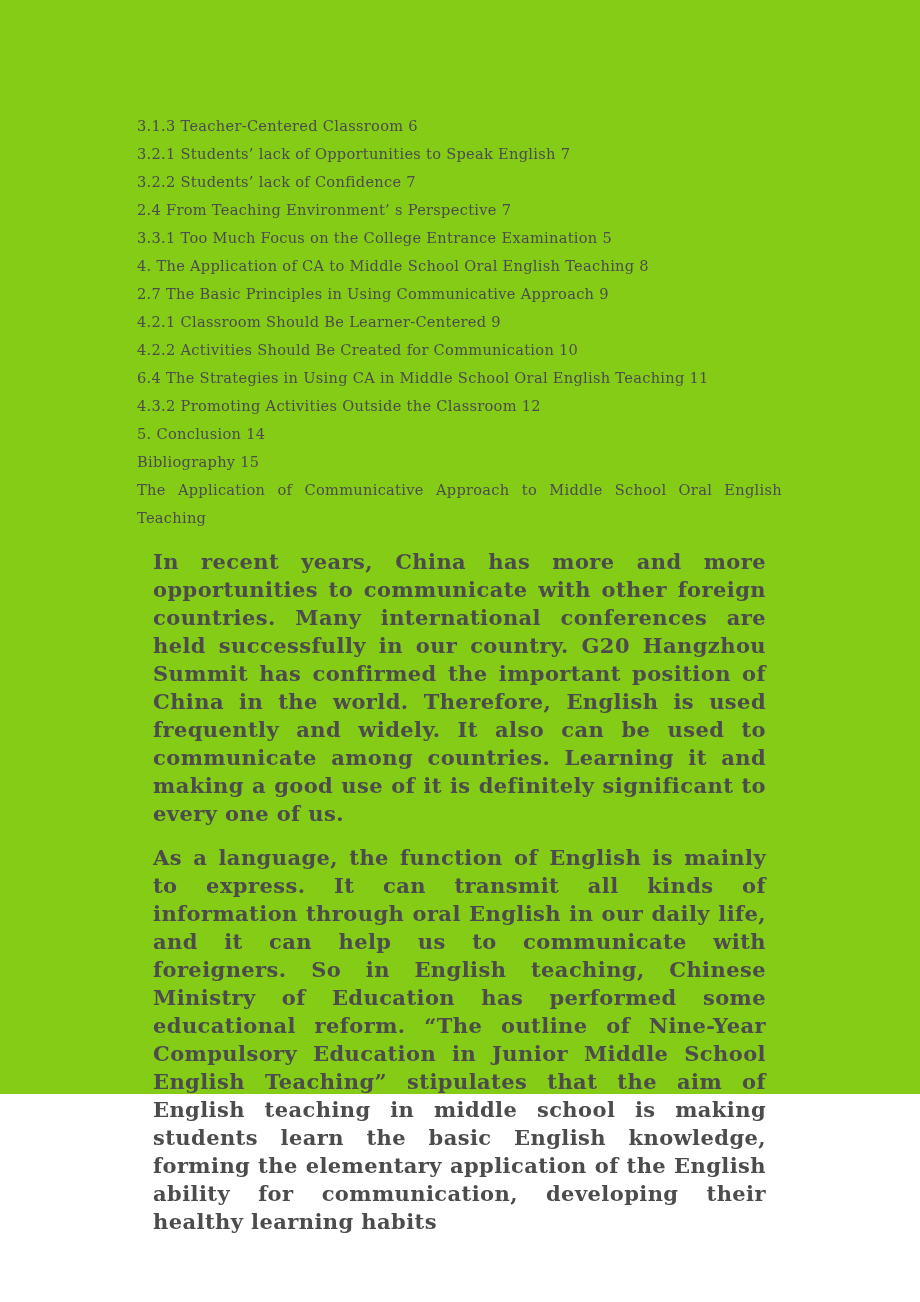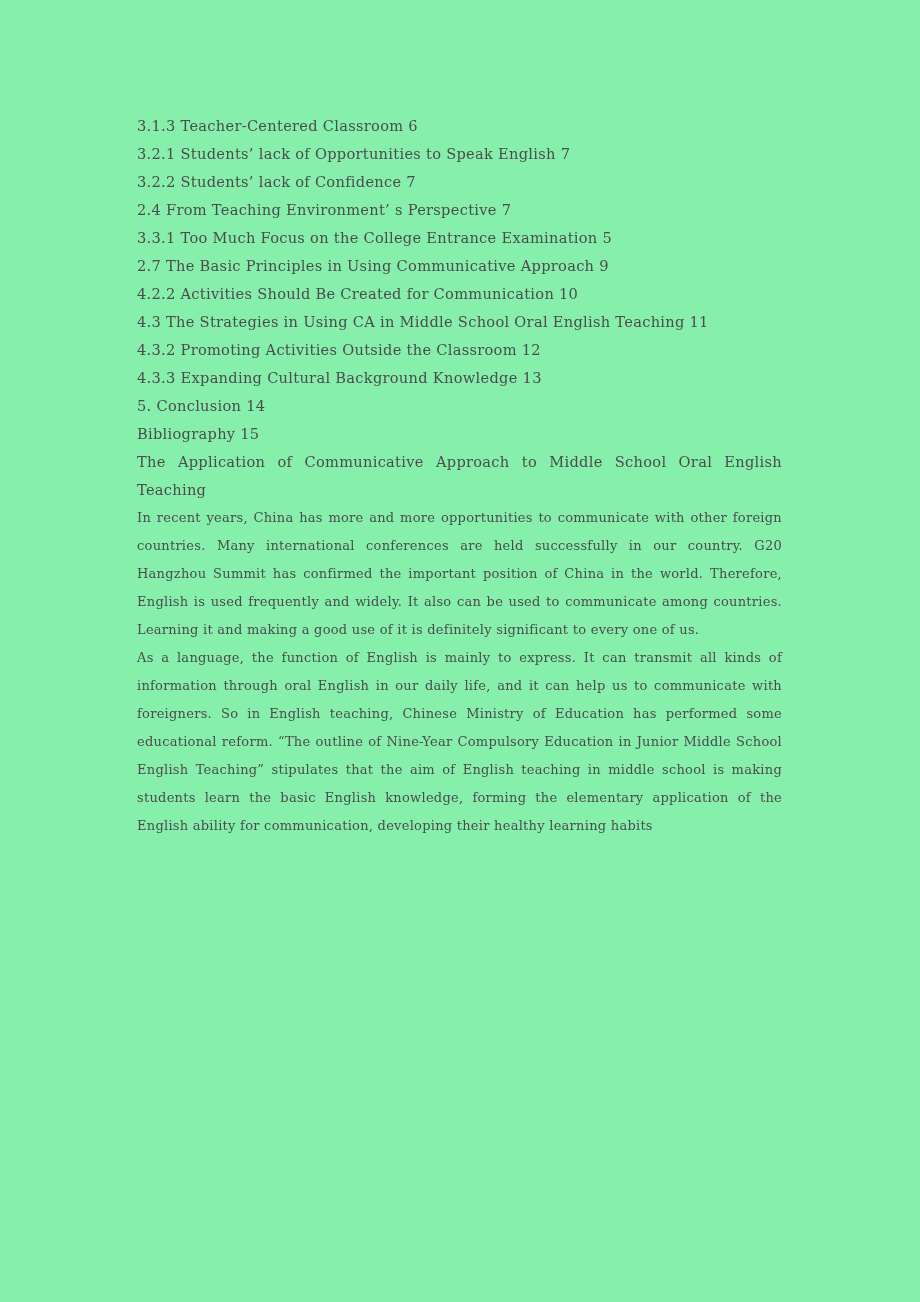--- a/index.html
+++ b/index.html
@@ -9,41 +9,42 @@
   }
   body {
     width: 920px;
     height: 1302px;
     overflow: hidden;
     font-family: "DejaVu Sans Mono", "Liberation Mono", monospace;
   }
   .page {
     position: relative;
     width: 920px;
-    height: 1302px;
-    background: #86efac;
+    height: 1094px;
+    background: #84cc16;
   }
   .text-column {
     position: absolute;
     left: 137px;
     top: 112px;
     width: 645px;
   }
   
   .doc-para {
     font-family: "DejaVu Serif", "Liberation Serif", serif;
-    font-size: 13px;
+    font-size: 21px;
     line-height: 28px;
     color: #4c4c4c;
     letter-spacing: 0.02em;
     text-align: justify;
     text-justify: inter-word;
     white-space: pre-wrap;
-    margin: 0;
+    margin: 16px;
     text-indent: 0;
+    font-weight: bold;
   }
   .toc-entry, .heading-line, .title-line {
     font-family: "DejaVu Serif", "Liberation Serif", serif;
     font-size: 14.6px;
     line-height: 28px;
     color: #4c4c4c;
     letter-spacing: 0.02em;
     white-space: pre-wrap;
     margin: 0;
     text-align: justify;
@@ -57,25 +58,26 @@
 <body>
 
 <div class="page">
   <div class="text-column">
 
     <p class="toc-entry">3.1.3 Teacher-Centered Classroom 6</p>
     <p class="toc-entry">3.2.1 Students’ lack of Opportunities to Speak English 7</p>
     <p class="toc-entry">3.2.2 Students’ lack of Confidence 7</p>
     <p class="toc-entry">2.4 From Teaching Environment’ s Perspective 7</p>
     <p class="toc-entry">3.3.1 Too Much Focus on the College Entrance Examination 5</p>
+    <p class="toc-entry">4. The Application of CA to Middle School Oral English Teaching 8</p>
     <p class="toc-entry">2.7 The Basic Principles in Using Communicative Approach 9</p>
+    <p class="toc-entry">4.2.1 Classroom Should Be Learner-Centered 9</p>
     <p class="toc-entry">4.2.2 Activities Should Be Created for Communication 10</p>
-    <p class="toc-entry wrap-justify">4.3 The Strategies in Using CA in Middle School Oral English Teaching 11</p>
+    <p class="toc-entry wrap-justify">6.4 The Strategies in Using CA in Middle School Oral English Teaching 11</p>
     <p class="toc-entry">4.3.2 Promoting Activities Outside the Classroom 12</p>
-    <p class="toc-entry">4.3.3 Expanding Cultural Background Knowledge 13</p>
     <p class="toc-entry">5. Conclusion 14</p>
     <p class="toc-entry">Bibliography 15</p>
 
     <p class="title-line">The Application of Communicative Approach to Middle School Oral English Teaching</p>
 
 
     <p class="doc-para">In recent years, China has more and more opportunities to communicate with other foreign countries. Many international conferences are held successfully in our country. G20 Hangzhou Summit has confirmed the important position of China in the world. Therefore, English is used frequently and widely. It also can be used to communicate among countries. Learning it and making a good use of it is definitely significant to every one of us.</p>
     <p class="doc-para">As a language, the function of English is mainly to express. It can transmit all kinds of information through oral English in our daily life, and it can help us to communicate with foreigners. So in English teaching, Chinese Ministry of Education has performed some educational reform. “The outline of Nine-Year Compulsory Education in Junior Middle School English Teaching” stipulates that the aim of English teaching in middle school is making students learn the basic English knowledge, forming the elementary application of the English ability for communication, developing their healthy learning habits</p>
 
   </div>

